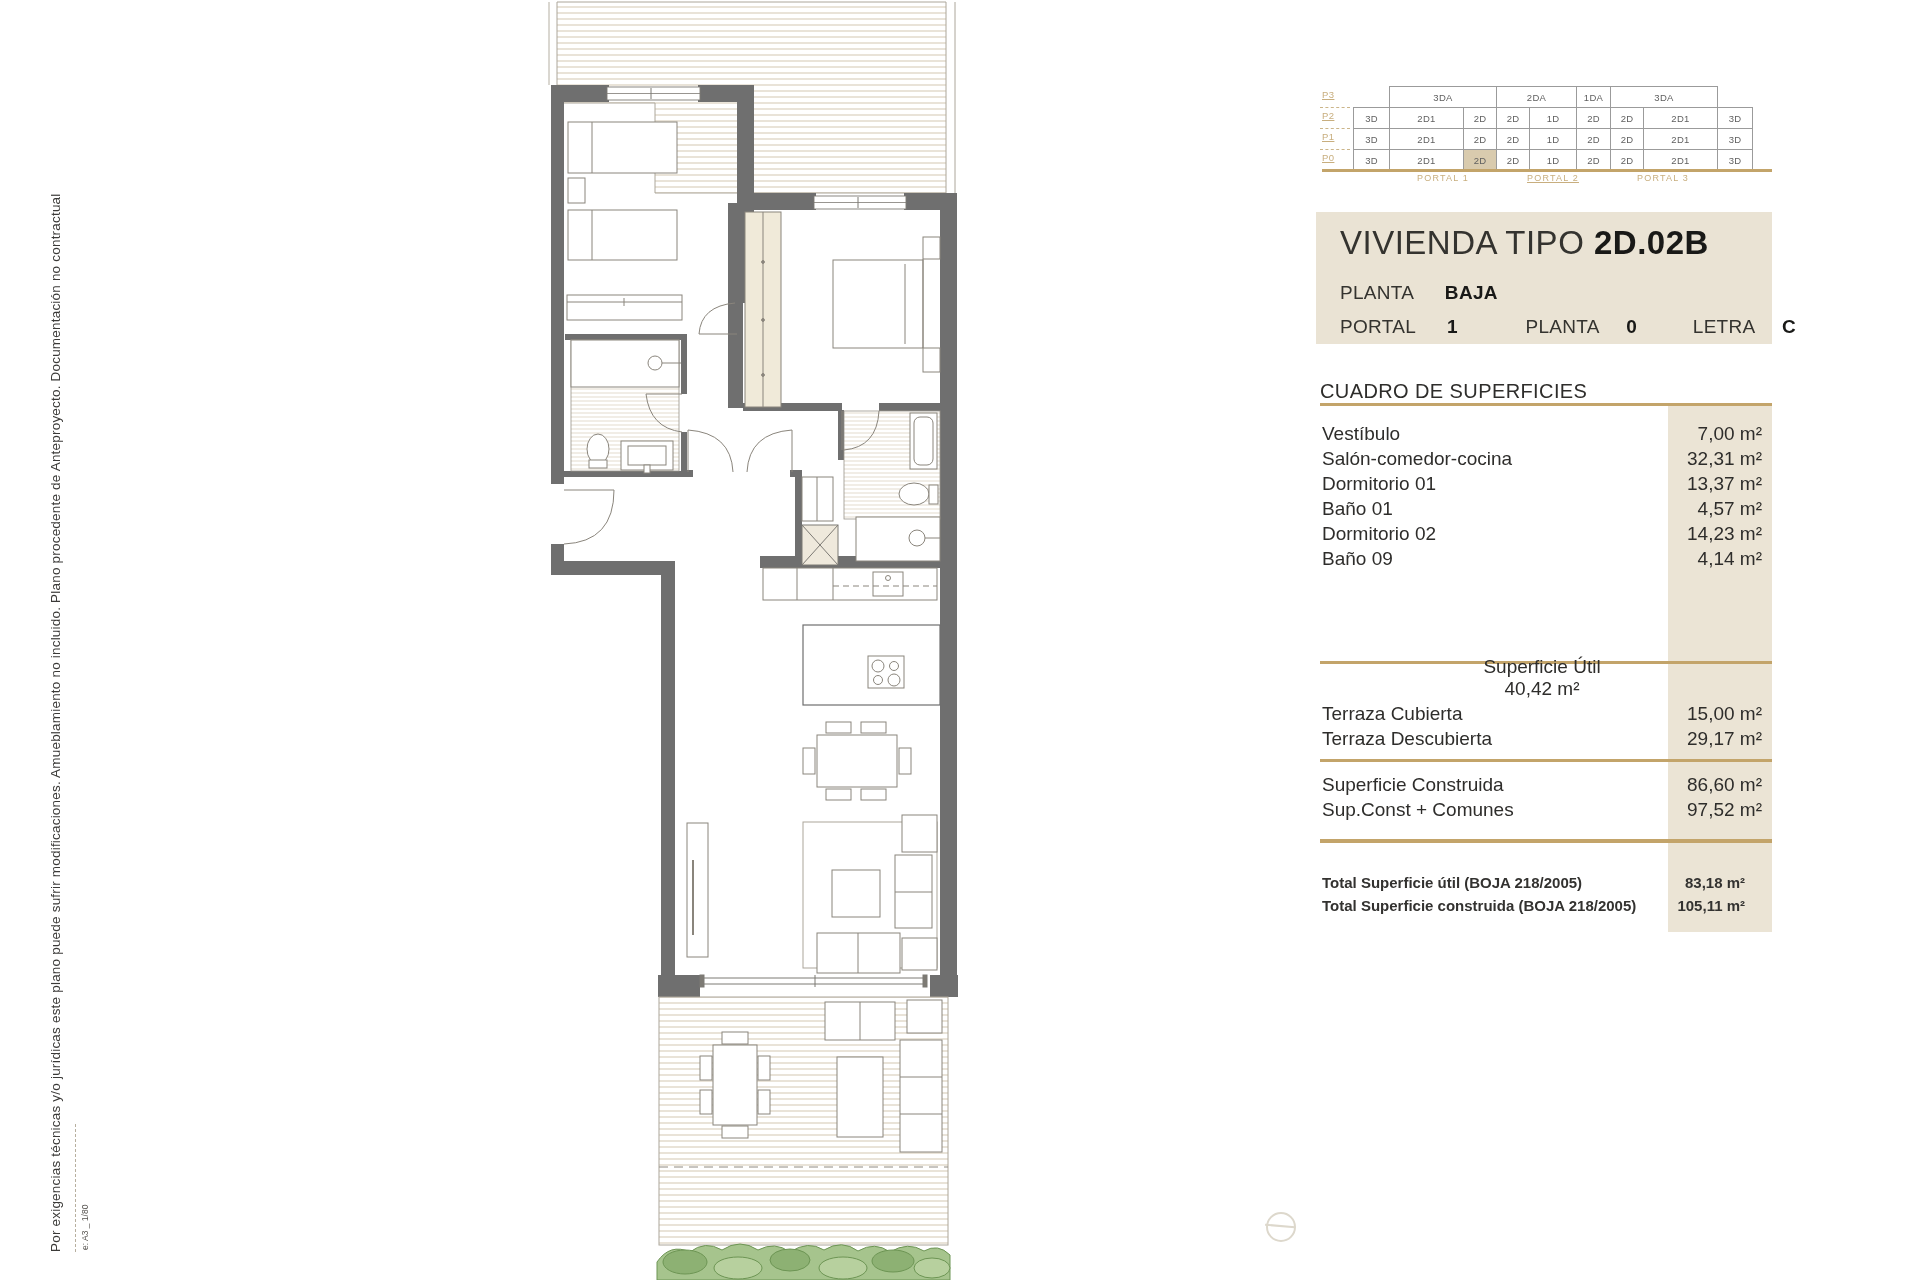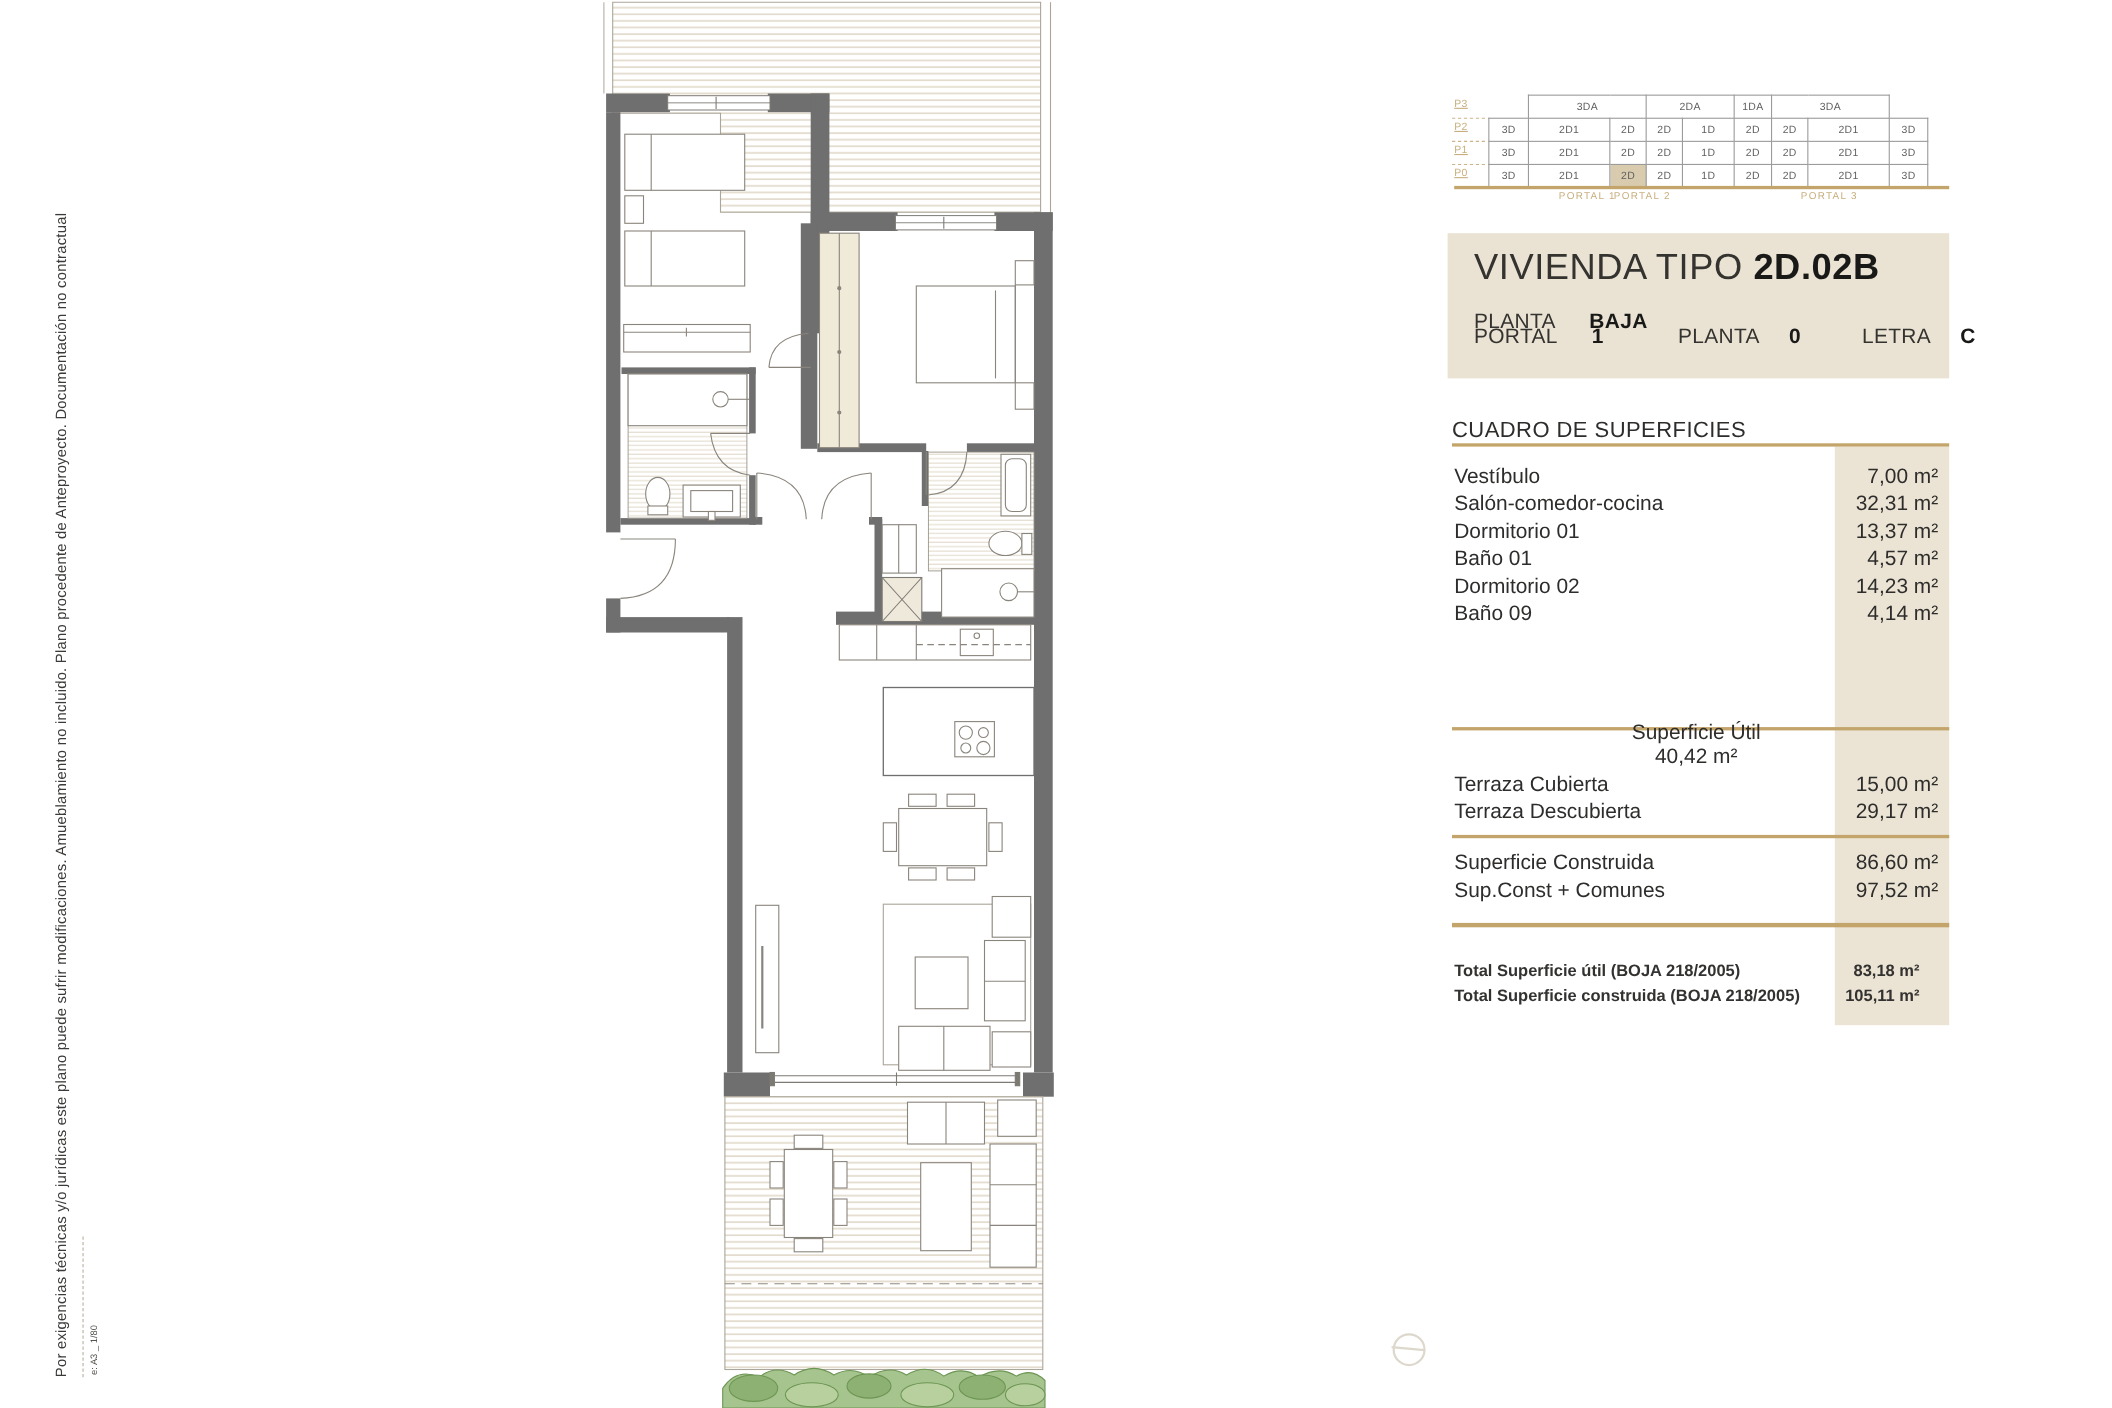--- a/index.html
+++ b/index.html
@@ -323,33 +323,33 @@
     <td>1D</td>
     <td>2D</td>
     <td>2D</td>
     <td>2D1</td>
     <td>3D</td>
   </tr>
 </tbody>
   </table>
 <div class="goldline" style="left:1322px;top:169px;width:450px;height:3px;"></div>
 <div class="portal" style="left:1383px;">PORTAL 1</div>
-<div class="portal" style="left:1433px;">PORTAL 2</div>
+<div class="portal" style="left:1493px;text-decoration:underline;">PORTAL 2</div>
 <div class="portal" style="left:1603px;">PORTAL 3</div>
 
 <div class="titleblock"></div>
 <div class="bigtitle">
   <span>VIVIENDA TIPO</span>
   <b>2D.02B</b>
 </div>
 <div class="tb-row" style="left:1340px;top:282px;">
   <span>PLANTA</span>
   <b style="margin-left:26px;">BAJA</b>
 </div>
-<div class="tb-row" style="left:1340px;top:296px;">
+<div class="tb-row" style="left:1340px;top:316px;">
   <span>PORTAL</span>
   <b style="margin-left:26px;">1</b>
   <span style="margin-left:62px;">PLANTA</span>
   <b style="margin-left:22px;">0</b>
   <span style="margin-left:50px;">LETRA</span>
   <b style="margin-left:22px;">C</b>
 </div>
 
 <div class="beigestrip"></div>
 <div class="sheader">CUADRO DE SUPERFICIES</div>

